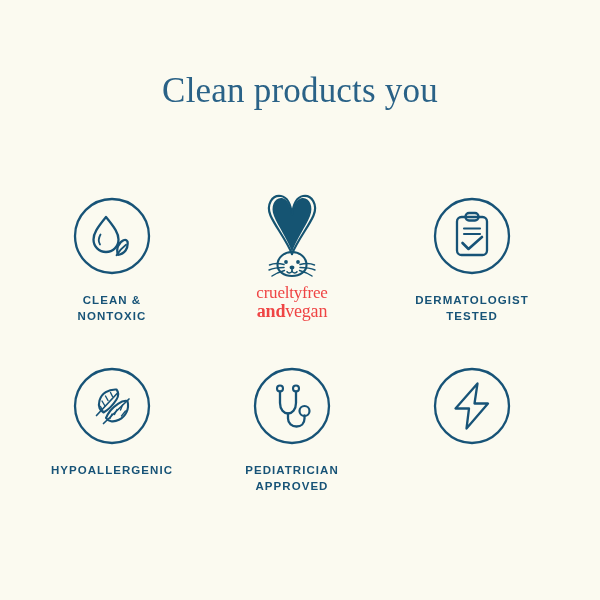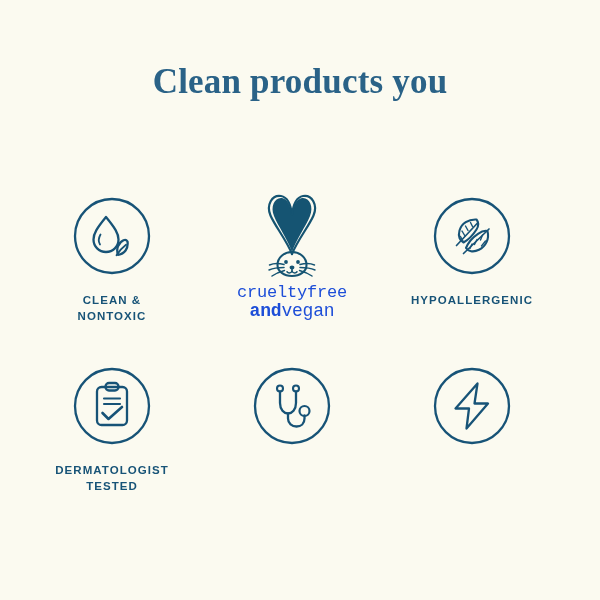--- a/index.html
+++ b/index.html
@@ -18,30 +18,30 @@
     position: relative;
     width: 600px;
     height: 600px;
     background: #FBFAF0;
     box-sizing: border-box;
   }
 
   
   .headline {
     position: absolute;
-    top: 60px;
+    top: 69px;
     left: 0;
     width: 600px;
     text-align: center;
     font-family: "Liberation Serif", "DejaVu Serif", serif;
     font-size: 35px;
     line-height: 43px;
     color: #2A6287;
     letter-spacing: 0.2px;
-    font-weight: 700;
+    font-weight: 400;
   }
   .headline .l2 { display: block; }
 
   
   .grid {
     position: absolute;
     top: 196px;
     left: 22px;
     width: 540px;
     display: grid;
@@ -77,22 +77,22 @@
 
   
   .peta-wrap {
     width: 110px;
     display: flex;
     flex-direction: column;
     align-items: center;
     margin-top: -6px;
   }
   .peta-text {
-    font-family: Liberation Mono, monospace;
-    color: #1d4ed8;
+    font-family: Liberation Serif, serif;
+    color: #ef4444;
     text-align: center;
     line-height: 18px;
     margin-top: 2px;
   }
   .peta-l1 { font-size: 17px; letter-spacing: -0.2px; }
   .peta-l2 { font-size: 18px; letter-spacing: -0.2px; }
   .peta-l2 b { font-weight: bold; }
 </style>
 </head>
 <body>
@@ -145,20 +145,35 @@
           <path d="M56 74.5 C62 73 67 73.5 70.5 75" stroke="#155472" stroke-width="1.5" fill="none" stroke-linecap="round"></path>
           <path d="M56 77.5 C62.5 77.5 67.5 78.5 71 80" stroke="#155472" stroke-width="1.5" fill="none" stroke-linecap="round"></path>
           <path d="M55.5 80.5 C61 82 65 84 68 86" stroke="#155472" stroke-width="1.5" fill="none" stroke-linecap="round"></path>
         </svg>
         <div class="peta-text">
           <div class="peta-l1">crueltyfree</div>
           <div class="peta-l2"><b>and</b><span>vegan</span></div>
         </div>
       </div>
 
+    </div>
+
+    <div class="badge">
+      <div class="icon-wrap">
+        <svg width="80" height="80" viewBox="0 0 80 80" fill="none" stroke="#175377" stroke-width="2.3" stroke-linecap="round" stroke-linejoin="round">
+          <circle cx="40" cy="40" r="37"></circle>
+          <rect x="25" y="21" width="30" height="38" rx="4.5"></rect>
+          <rect x="33.5" y="17" width="13" height="7.5" rx="3.5"></rect>
+          <path d="M32 32.5 L48 32.5" stroke-width="2.1"></path>
+          <path d="M32 38 L48 38" stroke-width="2.1"></path>
+          <path d="M30.5 47 L36.5 53 L50 41" stroke-width="2.6"></path>
+        </svg>
+      </div>
+      <div class="badge-label">DERMATOLOGIST
+TESTED</div>
     </div>
 
     <div class="badge">
       <div class="icon-wrap">
         <svg width="80" height="80" viewBox="0 0 80 80" fill="none" stroke="#175377" stroke-width="2.1" stroke-linecap="round" stroke-linejoin="round">
           <circle cx="40" cy="40" r="37" stroke-width="2.3"></circle>
 
           <g>
             <path d="M44.5 23.5 C36.5 23 29.5 27.5 27.5 34.5 C25.8 40.5 28 45 31.5 46.5 C36 44 41 39 44.5 33.5 C46.5 30.2 46.8 26.3 44.5 23.5 Z"></path>
             <path d="M24.5 49.5 L46 26.5" stroke-width="1.7"></path>
@@ -178,42 +193,29 @@
           </g>
         </svg>
       </div>
       <div class="badge-label">HYPOALLERGENIC</div>
     </div>
 
     <div class="badge">
       <div class="icon-wrap">
         <svg width="80" height="80" viewBox="0 0 80 80" fill="none" stroke="#175377" stroke-width="2.3" stroke-linecap="round" stroke-linejoin="round">
           <circle cx="40" cy="40" r="37"></circle>
-          <rect x="25" y="21" width="30" height="38" rx="4.5"></rect>
-          <rect x="33.5" y="17" width="13" height="7.5" rx="3.5"></rect>
-          <path d="M32 32.5 L48 32.5" stroke-width="2.1"></path>
-          <path d="M32 38 L48 38" stroke-width="2.1"></path>
-          <path d="M30.5 47 L36.5 53 L50 41" stroke-width="2.6"></path>
-        </svg>
-      </div>
-      <div class="badge-label">DERMATOLOGIST
-TESTED</div>
-    </div>
-
-    <div class="badge">
-      <div class="icon-wrap">
-        <svg width="80" height="80" viewBox="0 0 80 80" fill="none" stroke="#175377" stroke-width="2.3" stroke-linecap="round" stroke-linejoin="round">
-          <circle cx="40" cy="40" r="37"></circle>
           <circle cx="28" cy="22.5" r="3" stroke-width="2.1"></circle>
           <circle cx="44" cy="22.5" r="3" stroke-width="2.1"></circle>
           <path d="M28 25.5 L28 37 C28 43.5 32 47.5 36 47.5 C40 47.5 44 43.5 44 37 L44 25.5"></path>
           <path d="M36 47.5 L36 52.5 C36 57.5 40 60.5 44.5 60.5 C49 60.5 52.5 57.5 52.5 52.5 L52.5 49.5"></path>
           <circle cx="52.5" cy="45" r="5" stroke-width="2.2"></circle>
         </svg>
       </div>
+      <div class="badge-label">PEDIATRICIAN
+APPROVED</div>
     </div>
 
     <div class="badge">
       <div class="icon-wrap">
         <svg width="80" height="80" viewBox="0 0 80 80" fill="none" stroke="#175377" stroke-width="2.3" stroke-linecap="round" stroke-linejoin="round">
           <circle cx="40" cy="40" r="37"></circle>
           <path d="M45.5 17.5 L23.5 42.5 L37 42.5 L34.5 62.5 L56 37.5 L42.5 37.5 Z"></path>
         </svg>
       </div>
     </div>

